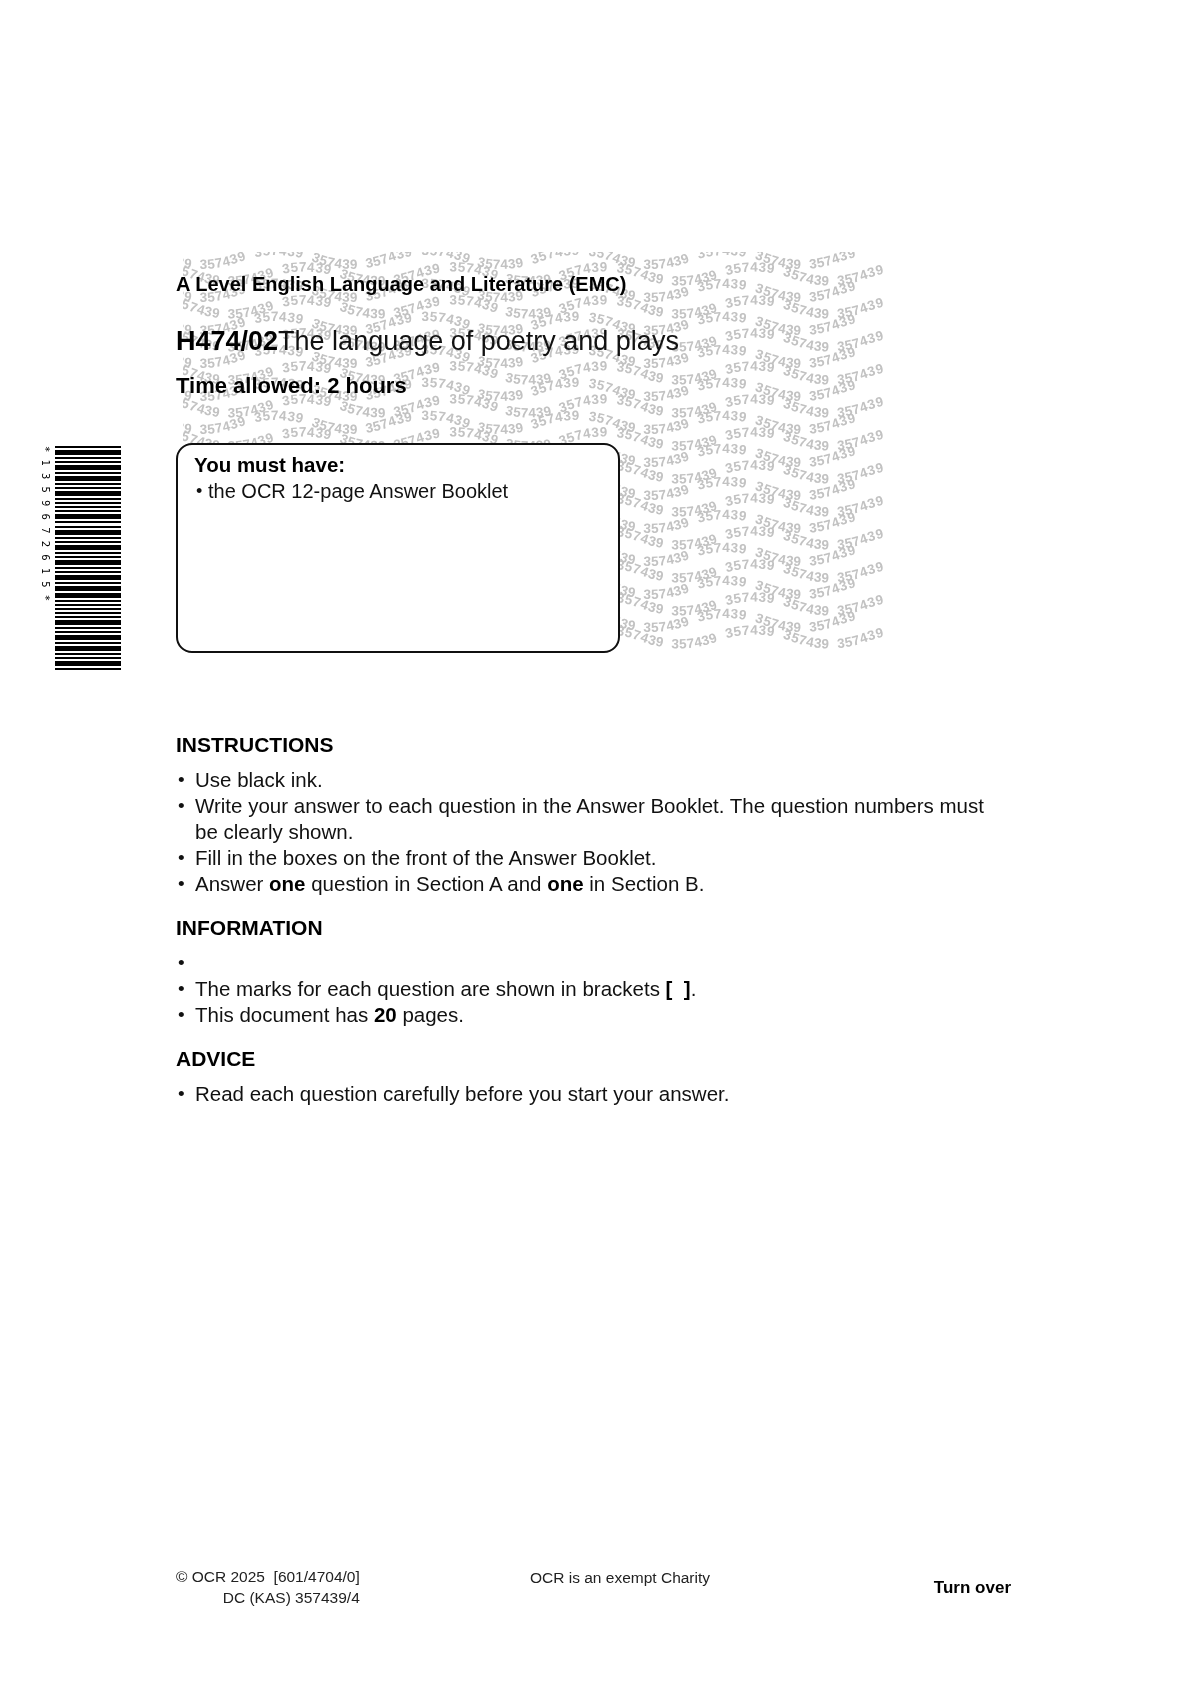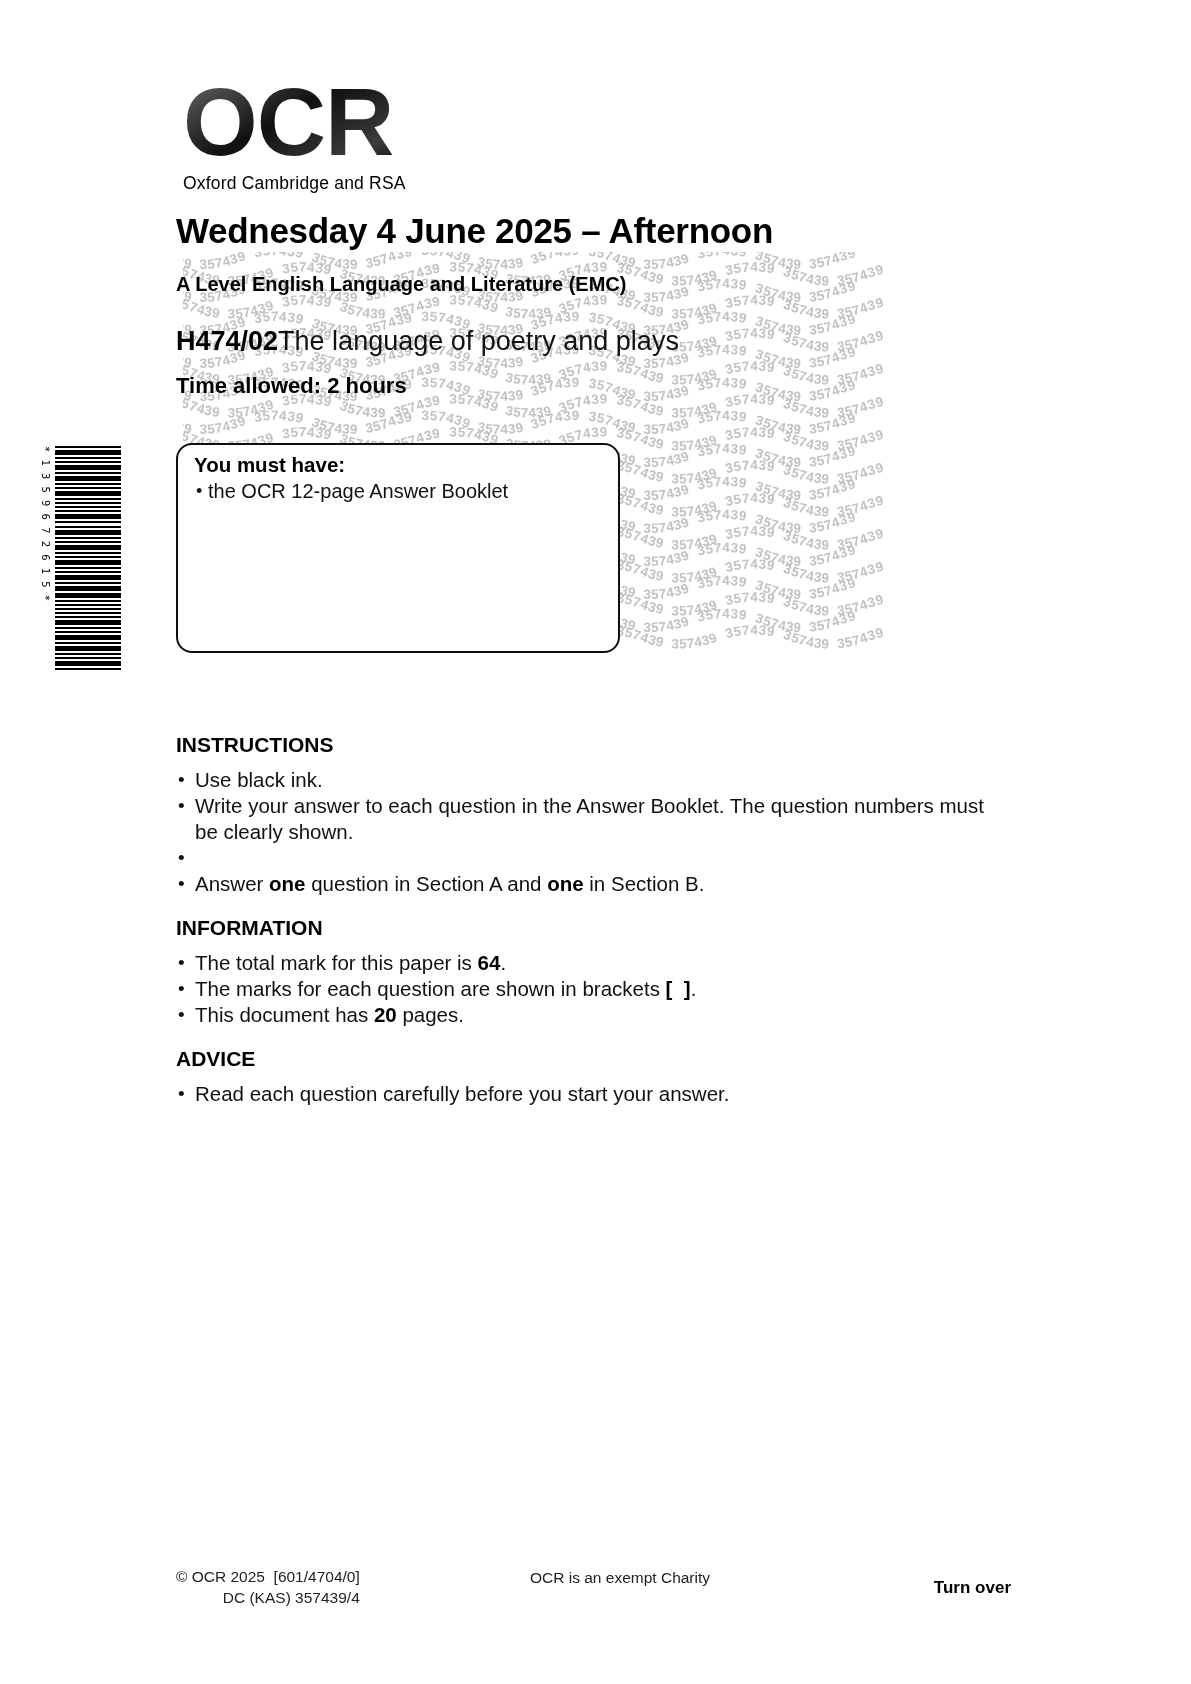--- a/index.html
+++ b/index.html
@@ -112,26 +112,21 @@
         <text font-family="Liberation Sans, sans-serif" font-size="13.5" font-weight="bold" fill="#c2c2c2" letter-spacing="0.5" transform="translate(-14,264)"><textPath href="#wv" xlink:href="#wv">357439&nbsp;&nbsp;357439&nbsp;&nbsp;357439&nbsp;&nbsp;357439&nbsp;&nbsp;357439&nbsp;&nbsp;357439&nbsp;&nbsp;357439&nbsp;&nbsp;357439&nbsp;&nbsp;357439&nbsp;&nbsp;357439&nbsp;&nbsp;357439&nbsp;&nbsp;357439&nbsp;&nbsp;357439&nbsp;&nbsp;357439</textPath></text>
         <text font-family="Liberation Sans, sans-serif" font-size="13.5" font-weight="bold" fill="#c2c2c2" letter-spacing="0.5" transform="translate(14,280.5)"><textPath href="#wv" xlink:href="#wv">357439&nbsp;&nbsp;357439&nbsp;&nbsp;357439&nbsp;&nbsp;357439&nbsp;&nbsp;357439&nbsp;&nbsp;357439&nbsp;&nbsp;357439&nbsp;&nbsp;357439&nbsp;&nbsp;357439&nbsp;&nbsp;357439&nbsp;&nbsp;357439&nbsp;&nbsp;357439&nbsp;&nbsp;357439&nbsp;&nbsp;357439</textPath></text>
         <text font-family="Liberation Sans, sans-serif" font-size="13.5" font-weight="bold" fill="#c2c2c2" letter-spacing="0.5" transform="translate(-14,297)"><textPath href="#wv" xlink:href="#wv">357439&nbsp;&nbsp;357439&nbsp;&nbsp;357439&nbsp;&nbsp;357439&nbsp;&nbsp;357439&nbsp;&nbsp;357439&nbsp;&nbsp;357439&nbsp;&nbsp;357439&nbsp;&nbsp;357439&nbsp;&nbsp;357439&nbsp;&nbsp;357439&nbsp;&nbsp;357439&nbsp;&nbsp;357439&nbsp;&nbsp;357439</textPath></text>
         <text font-family="Liberation Sans, sans-serif" font-size="13.5" font-weight="bold" fill="#c2c2c2" letter-spacing="0.5" transform="translate(14,313.5)"><textPath href="#wv" xlink:href="#wv">357439&nbsp;&nbsp;357439&nbsp;&nbsp;357439&nbsp;&nbsp;357439&nbsp;&nbsp;357439&nbsp;&nbsp;357439&nbsp;&nbsp;357439&nbsp;&nbsp;357439&nbsp;&nbsp;357439&nbsp;&nbsp;357439&nbsp;&nbsp;357439&nbsp;&nbsp;357439&nbsp;&nbsp;357439&nbsp;&nbsp;357439</textPath></text>
         <text font-family="Liberation Sans, sans-serif" font-size="13.5" font-weight="bold" fill="#c2c2c2" letter-spacing="0.5" transform="translate(-14,330)"><textPath href="#wv" xlink:href="#wv">357439&nbsp;&nbsp;357439&nbsp;&nbsp;357439&nbsp;&nbsp;357439&nbsp;&nbsp;357439&nbsp;&nbsp;357439&nbsp;&nbsp;357439&nbsp;&nbsp;357439&nbsp;&nbsp;357439&nbsp;&nbsp;357439&nbsp;&nbsp;357439&nbsp;&nbsp;357439&nbsp;&nbsp;357439&nbsp;&nbsp;357439</textPath></text>
         <text font-family="Liberation Sans, sans-serif" font-size="13.5" font-weight="bold" fill="#c2c2c2" letter-spacing="0.5" transform="translate(14,346.5)"><textPath href="#wv" xlink:href="#wv">357439&nbsp;&nbsp;357439&nbsp;&nbsp;357439&nbsp;&nbsp;357439&nbsp;&nbsp;357439&nbsp;&nbsp;357439&nbsp;&nbsp;357439&nbsp;&nbsp;357439&nbsp;&nbsp;357439&nbsp;&nbsp;357439&nbsp;&nbsp;357439&nbsp;&nbsp;357439&nbsp;&nbsp;357439&nbsp;&nbsp;357439</textPath></text>
         <text font-family="Liberation Sans, sans-serif" font-size="13.5" font-weight="bold" fill="#c2c2c2" letter-spacing="0.5" transform="translate(-14,363)"><textPath href="#wv" xlink:href="#wv">357439&nbsp;&nbsp;357439&nbsp;&nbsp;357439&nbsp;&nbsp;357439&nbsp;&nbsp;357439&nbsp;&nbsp;357439&nbsp;&nbsp;357439&nbsp;&nbsp;357439&nbsp;&nbsp;357439&nbsp;&nbsp;357439&nbsp;&nbsp;357439&nbsp;&nbsp;357439&nbsp;&nbsp;357439&nbsp;&nbsp;357439</textPath></text>
         <text font-family="Liberation Sans, sans-serif" font-size="13.5" font-weight="bold" fill="#c2c2c2" letter-spacing="0.5" transform="translate(14,379.5)"><textPath href="#wv" xlink:href="#wv">357439&nbsp;&nbsp;357439&nbsp;&nbsp;357439&nbsp;&nbsp;357439&nbsp;&nbsp;357439&nbsp;&nbsp;357439&nbsp;&nbsp;357439&nbsp;&nbsp;357439&nbsp;&nbsp;357439&nbsp;&nbsp;357439&nbsp;&nbsp;357439&nbsp;&nbsp;357439&nbsp;&nbsp;357439&nbsp;&nbsp;357439</textPath></text>
       </svg></div>
 
-  <div class="logo-block">
-    <div class="logo-text">OCR</div>
-    <div class="logo-sub">Oxford Cambridge and RSA</div>
-  </div>
-
-  <h1 class="h1">Wednesday 4 June 2025 – Afternoon</h1>
+
   <h2 class="h2">A Level English Language and Literature (EMC)</h2>
 
   <div class="h3row">
     <span class="code">H474/02</span><span class="ptitle">The language of poetry and plays</span>
   </div>
 
   <div class="time">Time allowed: 2 hours</div>
 
   <div class="barcode">
     <div class="bc-text">*1359672615*</div>
@@ -202,33 +197,33 @@
             <span class="bl">•</span>
             <span class="bt"><span>Use black ink.</span></span>
           </li>
           <li>
             <span class="bl">•</span>
             <span class="bt"><span>Write your answer to each question in the Answer Booklet. The question numbers must
 be clearly shown.</span></span>
           </li>
           <li>
             <span class="bl">•</span>
+            <span class="bt"><span>Fill in the boxes on the front of the Answer Booklet.</span></span>
           </li>
           <li>
             <span class="bl">•</span>
             <span class="bt"><span>Answer </span><b>one</b><span> question in Section A and </span><b>one</b><span> in Section B.</span></span>
           </li>
         </ul>
       </section>
       <section>
         <h3 class="sec-h">INFORMATION</h3>
         <ul class="blist">
           <li>
             <span class="bl">•</span>
-            <span class="bt"><span>The total mark for this paper is </span><b>64</b><span>.</span></span>
           </li>
           <li>
             <span class="bl">•</span>
             <span class="bt"><span>The marks for each question are shown in brackets </span><b>[  ]</b><span>.</span></span>
           </li>
           <li>
             <span class="bl">•</span>
             <span class="bt"><span>This document has </span><b>20</b><span> pages.</span></span>
           </li>
         </ul>

